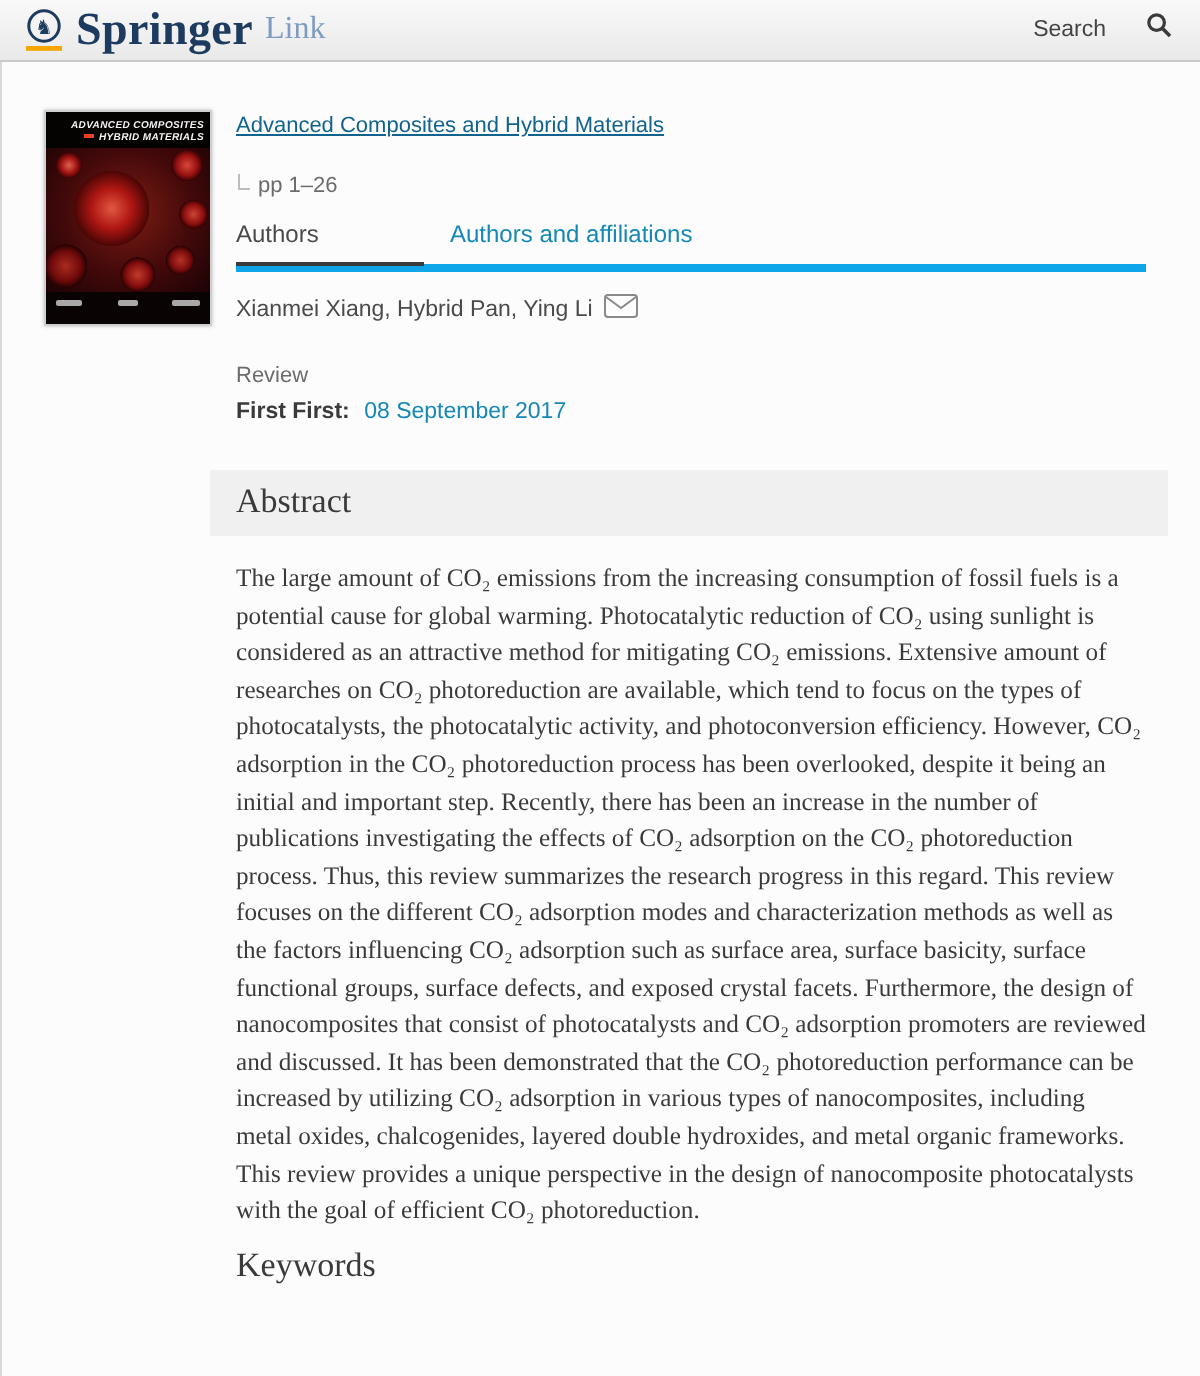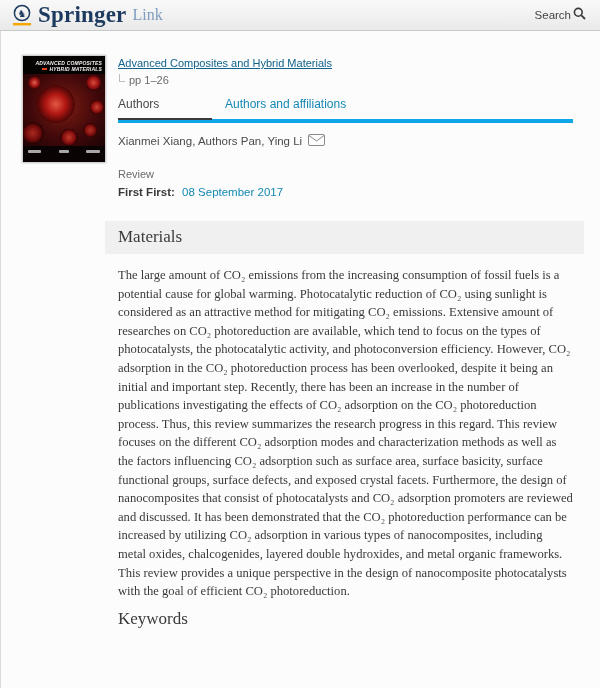--- a/index.html
+++ b/index.html
@@ -18,21 +18,21 @@
     display:flex; align-items:center; justify-content:space-between;
     padding:0 14px 0 12px;
   }
   .brand { display:flex; align-items:center; gap:6px; cursor:pointer; }
   .logomark { position:relative; width:20px; height:22px; display:block; }
   .brand-springer {
     font-family:"Liberation Serif", serif; font-weight:bold;
     font-size:23px; color:#1d3a5f; letter-spacing:.2px;
   }
   .brand-link { font-family:"Liberation Serif", serif; font-size:16px; color:#7e9cbf; }
-  .search-box { display:flex; align-items:center; gap:2px; cursor:pointer; }
+  .search-box { display:flex; align-items:center; gap:20px; cursor:pointer; }
   .search-label { font-size:11.5px; color:#444; }
   
   .cover {
     position:absolute; left:22px; top:55px; width:84px; height:108px;
     background:#0a0304; border:1px solid #cfcfcf;
     box-shadow:0 0 2px rgba(0,0,0,.25); overflow:hidden; cursor:pointer;
   }
   .cover-top { padding:4px 3px 2px 6px; text-align:right; background:#050202; }
   .cover-t1, .cover-t2 {
     color:#f3f3f3; font-style:italic; font-weight:bold;
@@ -55,21 +55,21 @@
     display:flex; justify-content:space-between; align-items:center;
     padding:4px 5px 0 5px; background:transparent;
   }
   .cover-chip { height:3px; background:rgba(255,255,255,.65); border-radius:1px; }
   .cw1{width:13px}.cw2{width:10px}.cw3{width:14px}
   
   .main { position:absolute; left:118px; top:53px; width:455px; }
   .journal-link {
     font-size:11px; color:#11638d; text-decoration:underline; cursor:pointer;
   }
-  .pp-line { margin-top:3px; font-size:11px; color:#6b6b6b; display:flex; align-items:flex-start; gap:4px; }
+  .pp-line { margin-top:16px; font-size:11px; color:#6b6b6b; display:flex; align-items:flex-start; gap:4px; }
   .elbow { display:inline-block; width:6px; height:8px; border-left:1px solid #bdbdbd; border-bottom:1px solid #bdbdbd; margin-left:1px; }
   .title {
     margin-top:11px; font-family:"Liberation Serif", serif; font-weight:normal;
     font-size:20px; line-height:25px; color:#3b3b3b;
   }
   .tabs { margin-top:11px; display:flex; border-bottom:4px solid #0ea5e9; }
   .tab { font-size:12px; padding-bottom:7px; cursor:pointer; }
   .tab-active { color:#4a4a4a; width:94px; border-bottom:2px solid #3a3a3a; margin-bottom:-1px; }
   .tab-link { color:#1588b5; margin-left:13px; }
   .authors-row { margin-top:11px; font-size:11.5px; color:#4a4a4a; display:flex; align-items:center; gap:6px; }
@@ -146,38 +146,38 @@
       <span>pp 1–26</span>
     </div>
 
 
     <div class="tabs">
       <div class="tab tab-active">Authors</div>
       <div class="tab tab-link">Authors and affiliations</div>
     </div>
 
     <div class="authors-row">
-      <span>Xianmei Xiang, Authors Pan, Ying Li</span>
+      <span>Xianmei Xiang, Hybrid Pan, Ying Li</span>
       <span class="email-icon">
         <svg width="17" height="12" viewBox="0 0 17 12">
           <rect x="0.5" y="0.5" width="16" height="11" rx="1.5" fill="#fdfdfd" stroke="#8a8a8a"></rect>
           <path d="M1 1.5 L8.5 7 L16 1.5" fill="none" stroke="#8a8a8a"></path>
         </svg>
       </span>
     </div>
 
     <div class="article-type">Review</div>
     <div class="first-online">
       <span class="fo-label">First First:</span>
       <a class="fo-date">08 September 2017</a>
     </div>
 
     <section>
       <div class="section-band">
-        <h2 class="section-heading">Materials</h2>
+        <h2 class="section-heading">Abstract</h2>
       </div>
       <p class="abstract-text">The large amount of CO₂ emissions from the increasing consumption of fossil fuels is a potential cause for global warming. Photocatalytic reduction of CO₂ using sunlight is considered as an attractive method for mitigating CO₂ emissions. Extensive amount of researches on CO₂ photoreduction are available, which tend to focus on the types of photocatalysts, the photocatalytic activity, and photoconversion efficiency. However, CO₂ adsorption in the CO₂ photoreduction process has been overlooked, despite it being an initial and important step. Recently, there has been an increase in the number of publications investigating the effects of CO₂ adsorption on the CO₂ photoreduction process. Thus, this review summarizes the research progress in this regard. This review focuses on the different CO₂ adsorption modes and characterization methods as well as the factors influencing CO₂ adsorption such as surface area, surface basicity, surface functional groups, surface defects, and exposed crystal facets. Furthermore, the design of nanocomposites that consist of photocatalysts and CO₂ adsorption promoters are reviewed and discussed. It has been demonstrated that the CO₂ photoreduction performance can be increased by utilizing CO₂ adsorption in various types of nanocomposites, including metal oxides, chalcogenides, layered double hydroxides, and metal organic frameworks. This review provides a unique perspective in the design of nanocomposite photocatalysts with the goal of efficient CO₂ photoreduction.</p>
     </section>
 
     <section>
       <h2 class="keywords-heading">Keywords</h2>
 
     </section>
   </main>
 

